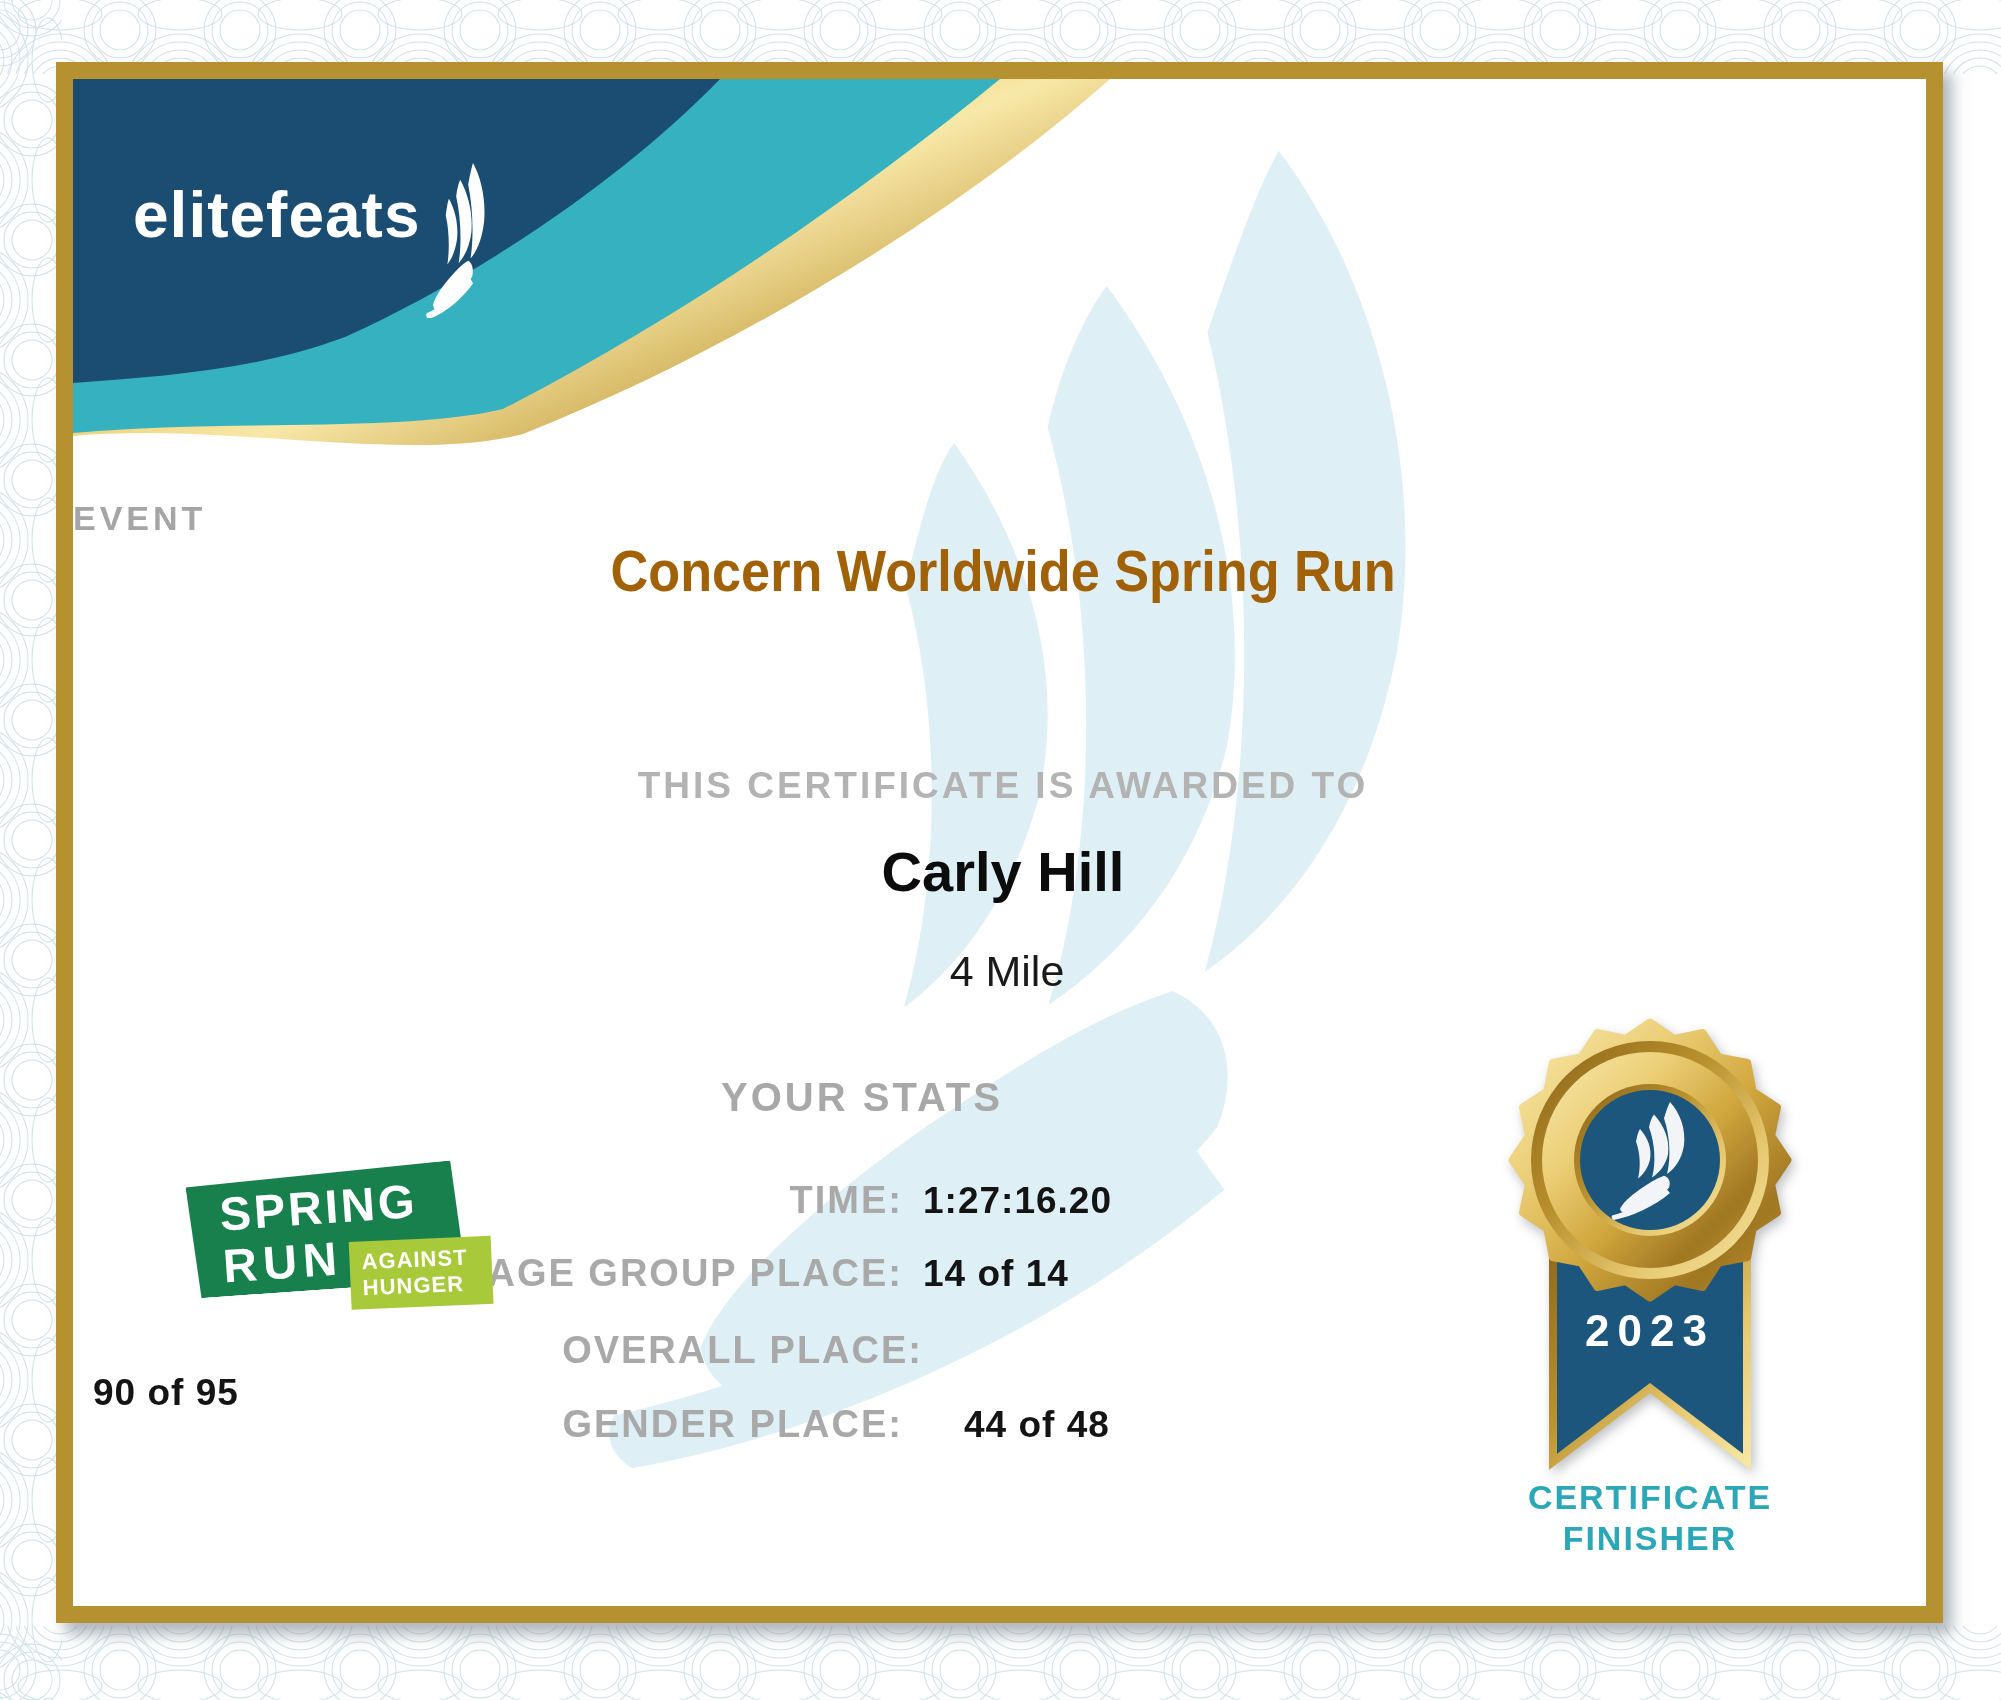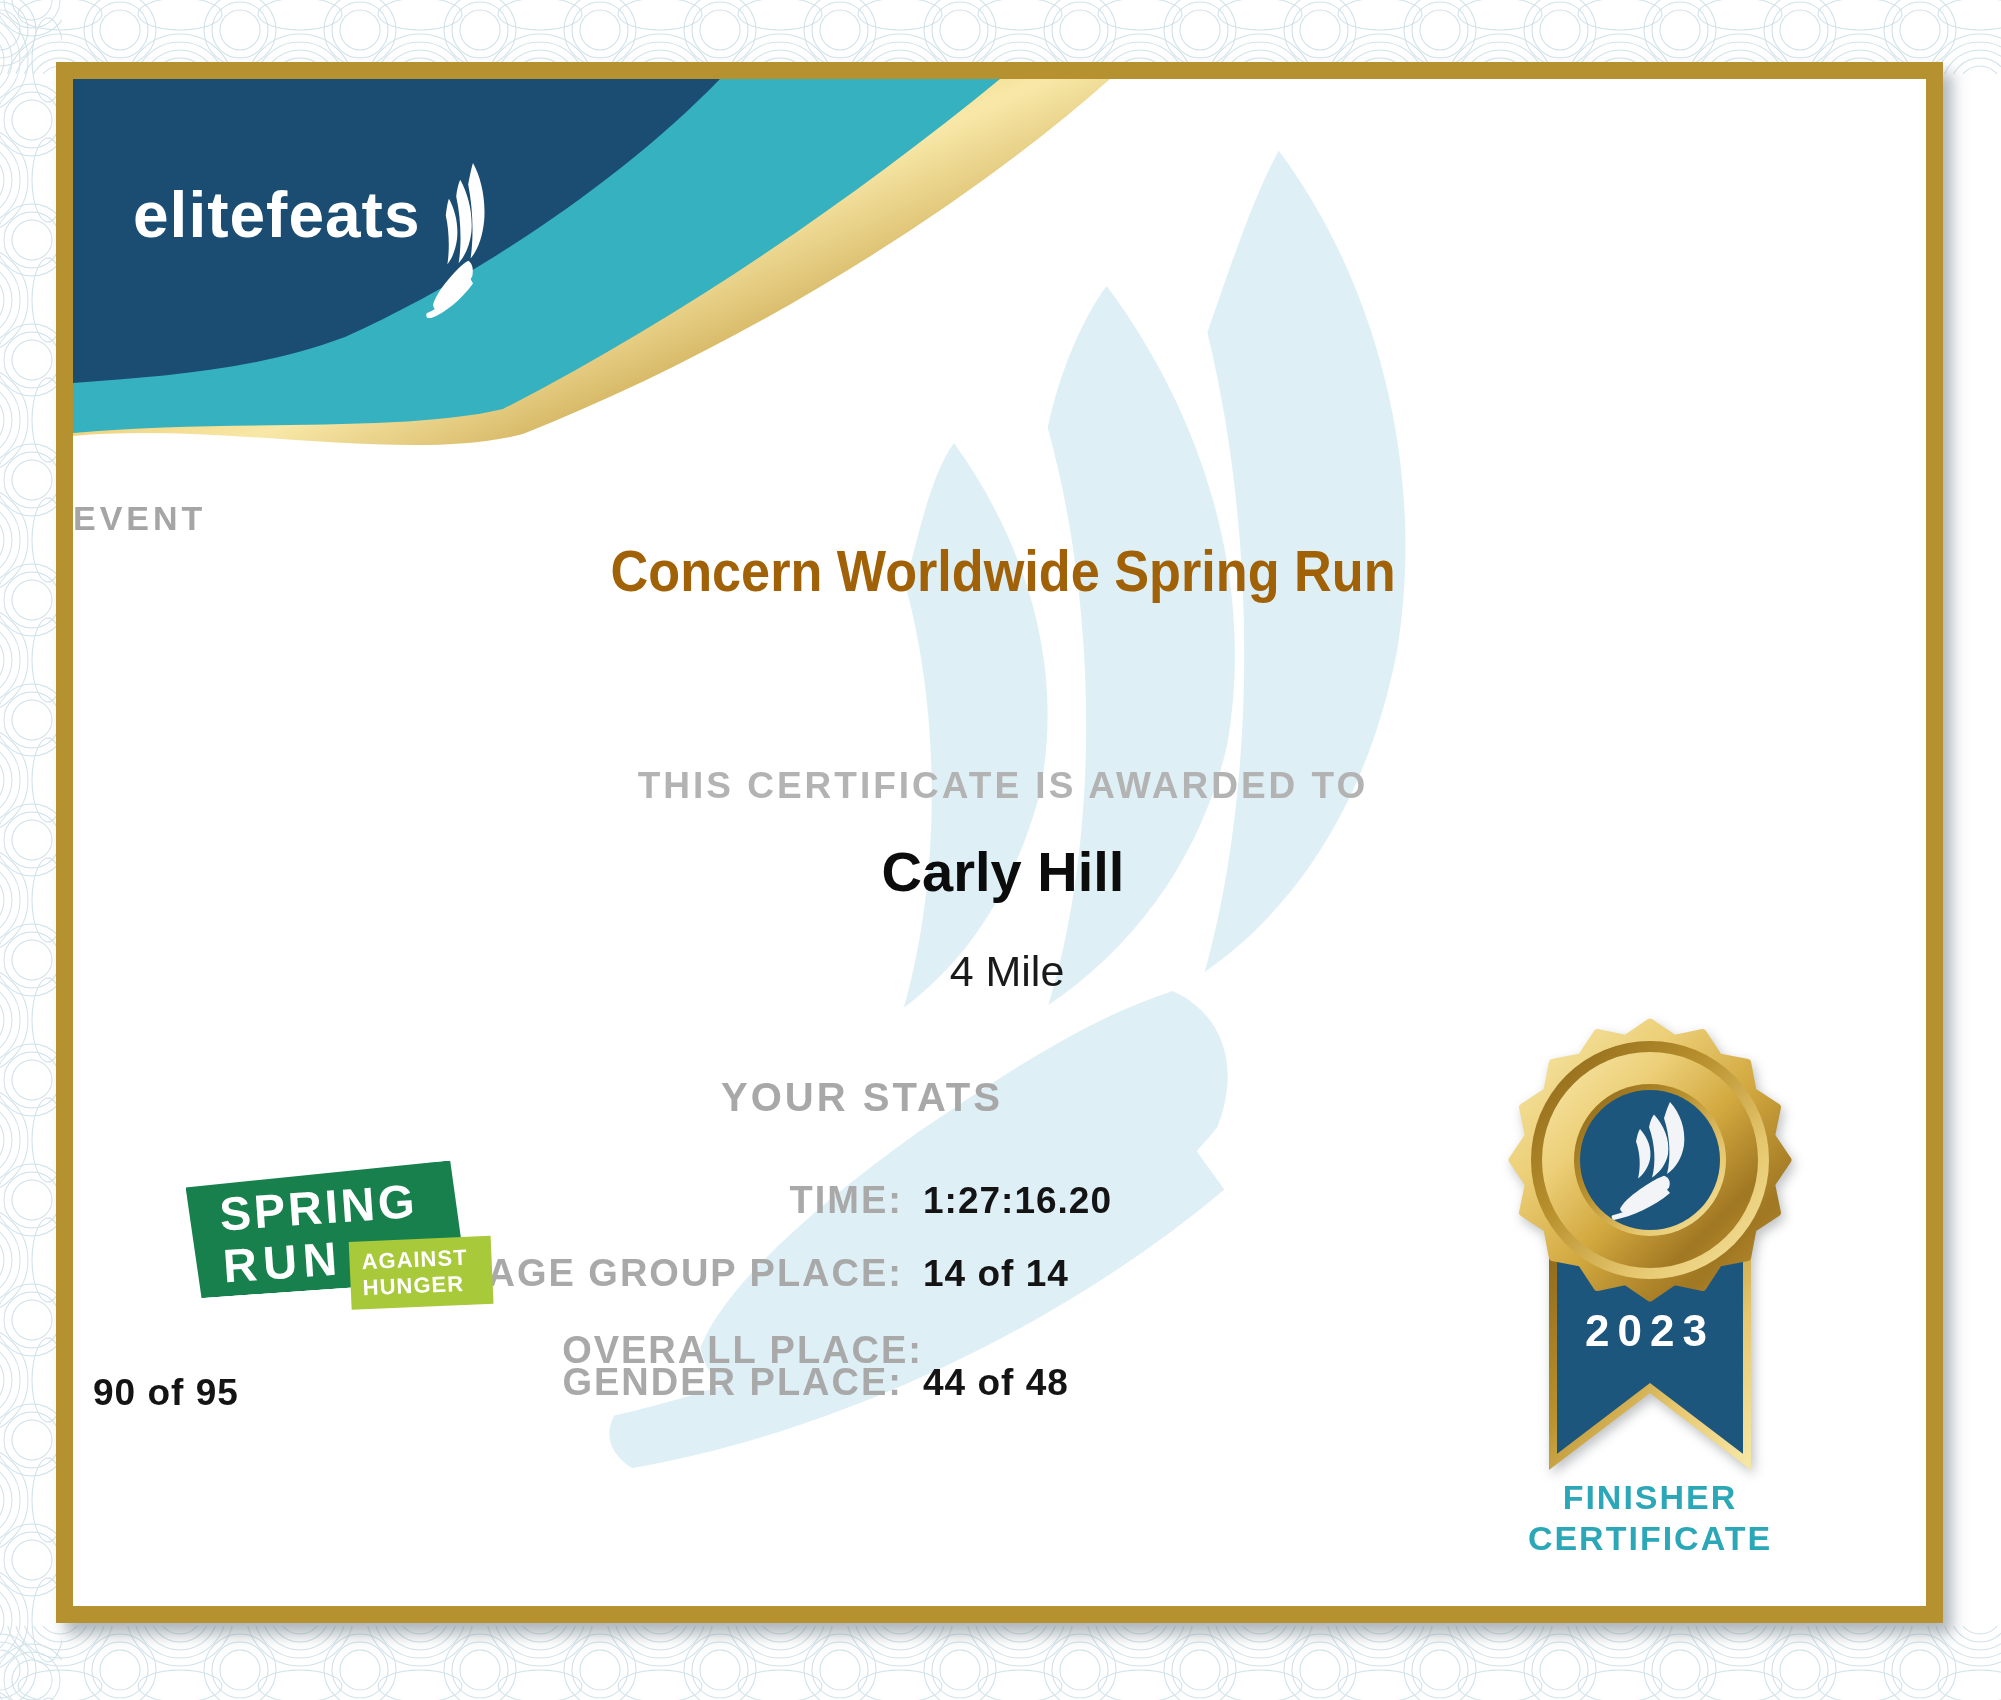--- a/index.html
+++ b/index.html
@@ -49,21 +49,21 @@
   }
   
   .stat-row{position:absolute;left:0;width:1400px;display:flex;align-items:baseline;}
   .stat-row .sl{
     width:830px;text-align:right;color:#a9a9a9;font-weight:bold;
     letter-spacing:2px;font-size:38px;
   }
   .stat-row .sv{
     margin-left:20px;color:#141414;font-weight:bold;font-size:37px;letter-spacing:1px;
   }
-  .r0{top:1100px;} .r1{top:1173px;} .r2{top:1250px;flex-direction:column;} .r3{top:1282px;}
+  .r0{top:1100px;} .r1{top:1173px;} .r2{top:1250px;flex-direction:column;} .r3{top:1324px;gap:41px;}
   
   .sponsor{position:absolute;left:112px;top:1100px;width:420px;height:240px;
     transform:rotate(-4deg);transform-origin:top left;}
   .sp-green{
     position:absolute;left:0;top:0;width:274px;height:120px;background:#17804d;
     clip-path:polygon(0 7%,97% 0,100% 100%,3% 100%);color:#fff;font-weight:bold;
   }
   .sp-green .l1{position:absolute;left:32px;top:10px;font-size:47px;letter-spacing:3px;}
   .sp-green .l2{position:absolute;left:32px;top:62px;font-size:47px;letter-spacing:6px;}
   .sp-lime{
@@ -208,18 +208,18 @@
            L-121.6,-24.2 L-127.5,-52.8 L-103.1,-68.9 L-97.6,-97.6 L-68.9,-103.1 L-52.8,-127.5 L-24.2,-121.6 L0,-138
            L24.2,-121.6 L52.8,-127.5 L68.9,-103.1 L97.6,-97.6 L103.1,-68.9 L127.5,-52.8 L121.6,-24.2 Z"></path>
       <circle r="119" fill="url(#goldB)"></circle>
       <circle r="108" fill="url(#goldA)"></circle>
       <circle r="76" fill="url(#goldB)"></circle>
       <circle r="70" fill="#1d567d"></circle>
       <use href="#wingfoot" fill="#f2f4f7" transform="translate(-50,-58) scale(1.0,0.9)"></use>
     </g>
   </svg>
   <div class="finisher">
+    <div>CERTIFICATE</div>
     <div>FINISHER</div>
-    <div>CERTIFICATE</div>
   </div>
 
  </div>
 </div>
 
 </body></html>

